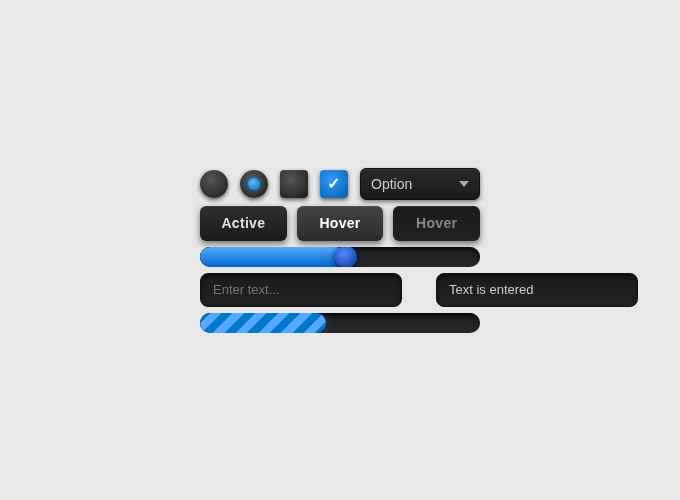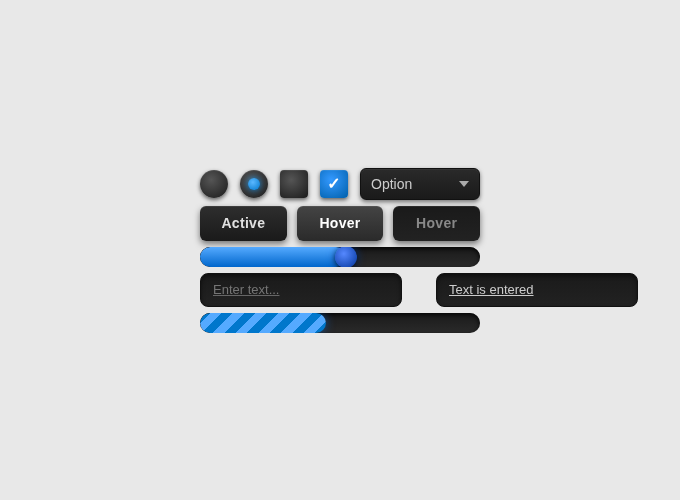--- a/index.html
+++ b/index.html
@@ -184,21 +184,20 @@
       flex: 1;
       height: 34px;
       background: linear-gradient(to bottom, #1a1a1a, #222);
       border: 1px solid #111;
       border-radius: 8px;
       padding: 0 12px;
       color: #666;
       font-size: 13px;
       box-shadow: inset 0 2px 4px rgba(0,0,0,0.5), 0 1px 0 rgba(255,255,255,0.04);
       outline: none;
-      text-decoration: underline;
     }
 
     .text-input.filled {
       color: #ccc;
       margin-left: 24px;
     }
 
     
     .row-progress {
       display: flex;

